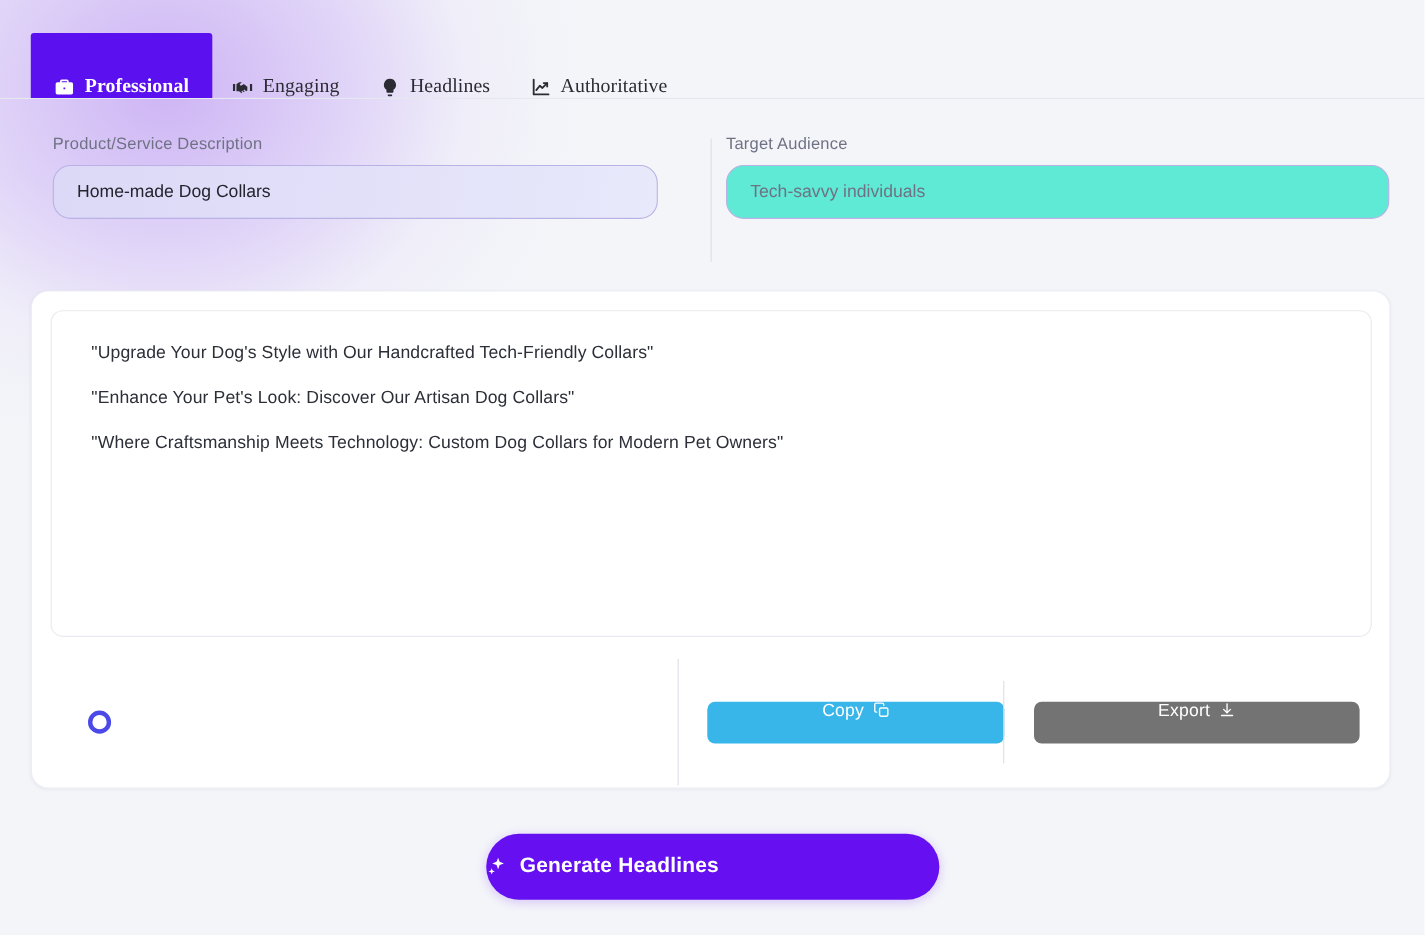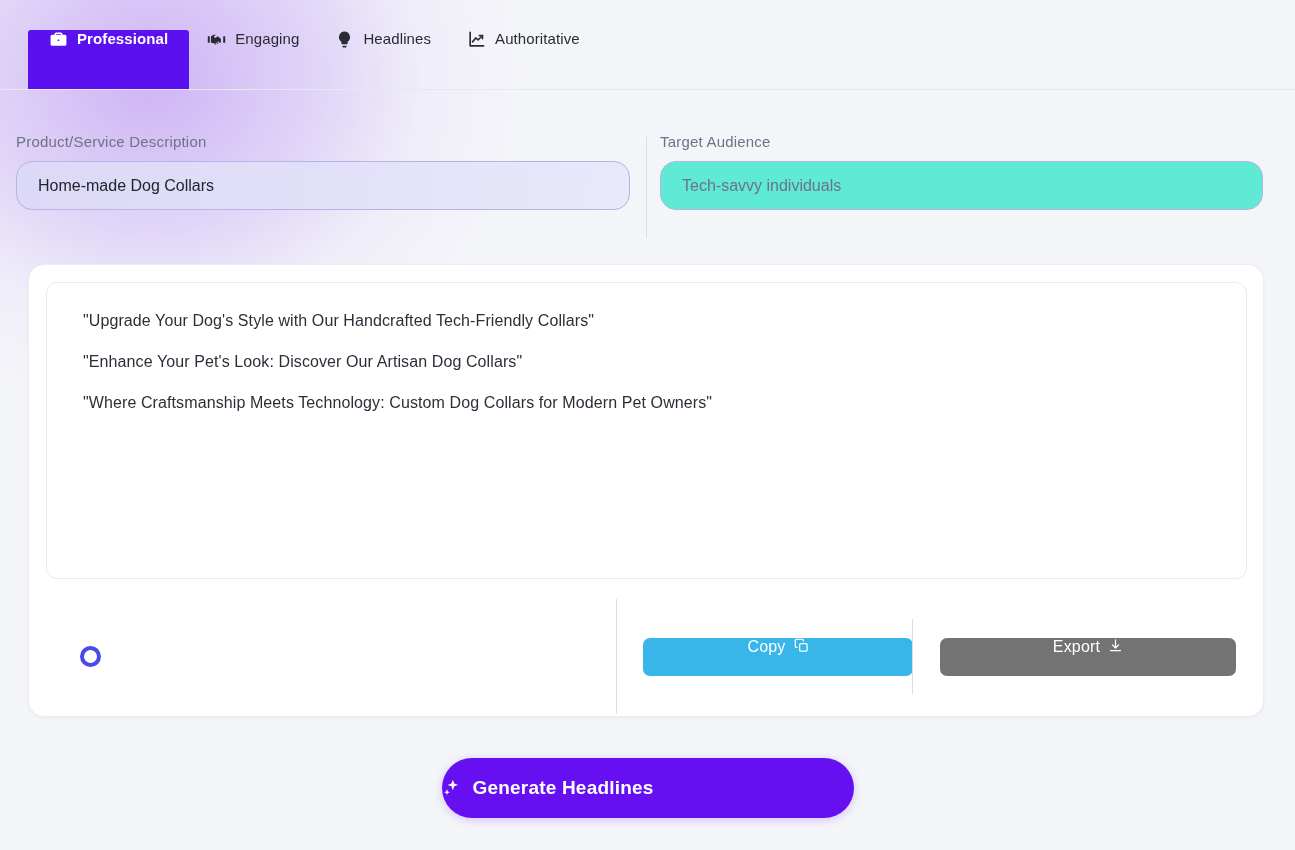--- a/index.html
+++ b/index.html
@@ -44,30 +44,30 @@
     width: 1295px;
     height: 90px;
     border-bottom: 1px solid #e6e8ef;
     display: flex;
     align-items: flex-end;
     padding-left: 28px;
   }
   .tab {
     height: 59px;
     display: flex;
-    align-items: flex-start;
+    align-items: flex-end;
     gap: 9px;
     padding: 0 18px;
-    font-size: 15px;
+    font-size: 18px;
     color: #2b2b33;
     letter-spacing: 0.1px;
     cursor: pointer;
     background: transparent;
     border: none;
-    font-family: Liberation Sans, sans-serif;
+    font-family: Liberation Serif, serif;
     white-space: nowrap;
   }
   .tab.active {
     background: #5b10ef;
     color: #ffffff;
     font-weight: 600;
     border-radius: 3px 3px 0 0;
     padding: 0 21px;
   }
   .tab .ticon {
@@ -84,22 +84,21 @@
   .fields {
     position: absolute;
     left: 0;
     top: 122px;
     width: 1295px;
     height: 120px;
     display: flex;
   }
   .field-group {
     position: relative;
-    padding: 0 16px;
-    margin-top: 11px;
+    padding: 0 48px;
   }
   .field-group.left { width: 646px; }
   .field-group.right {
     width: 649px;
     padding-left: 14px;
     padding-right: 32px;
   }
   .vdiv {
     position: absolute;
     left: 0;

